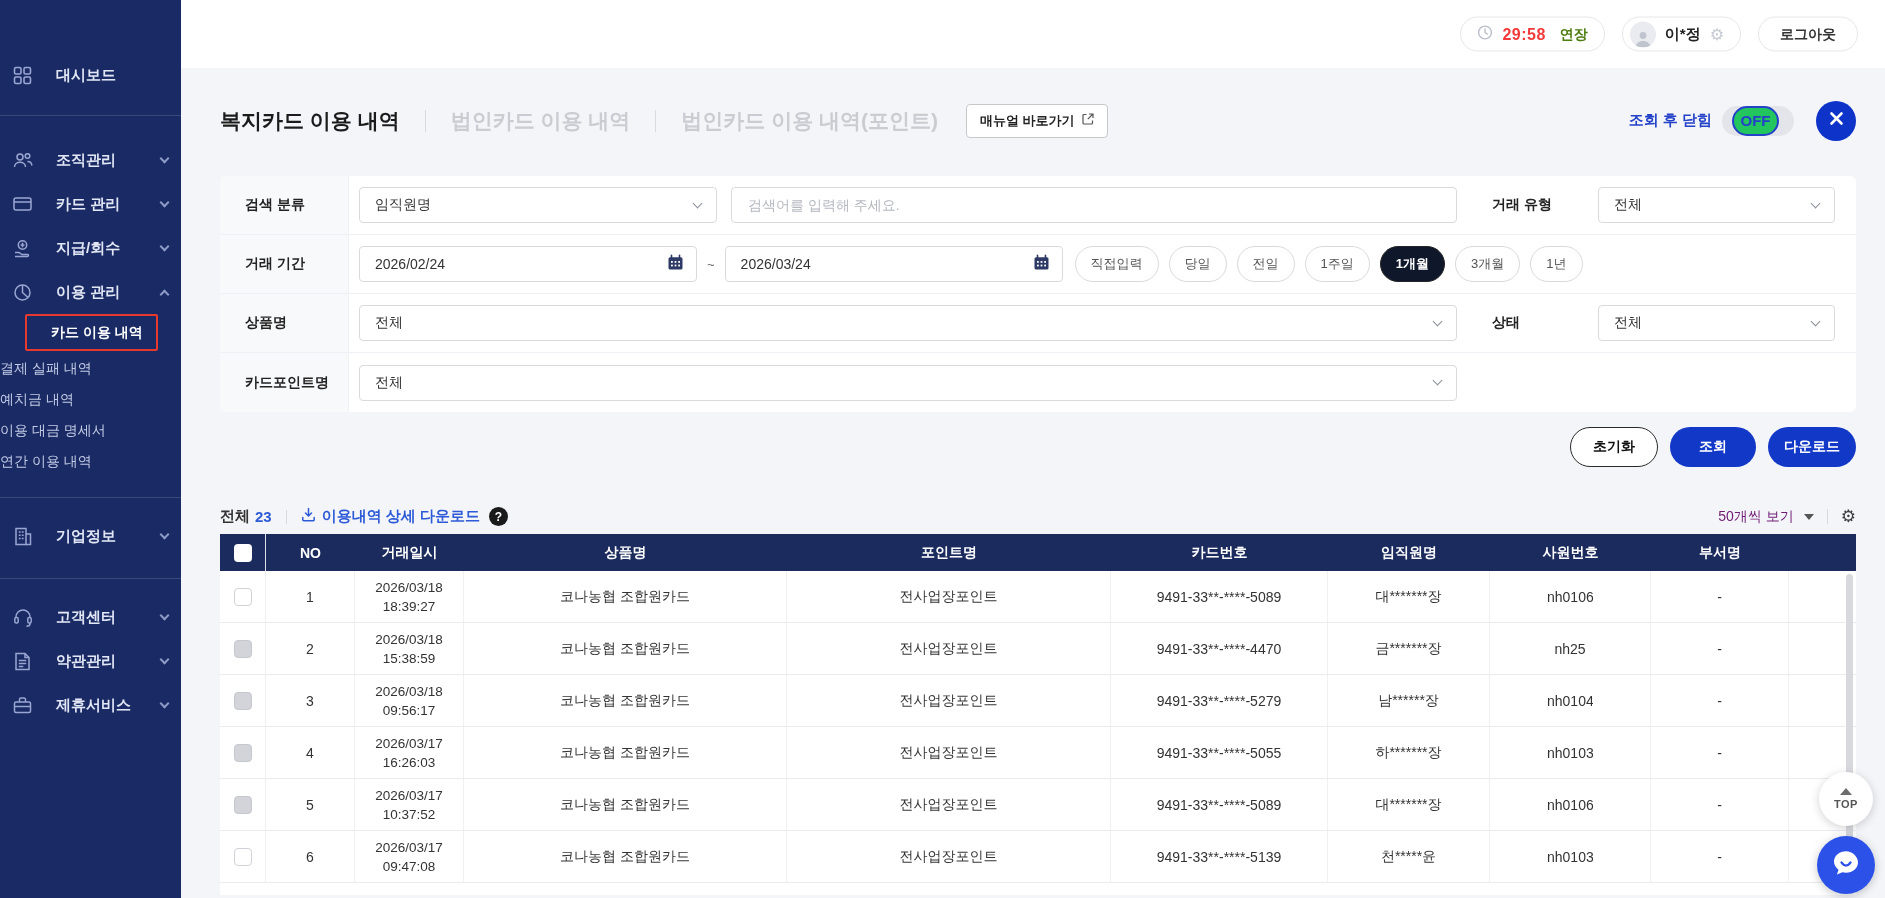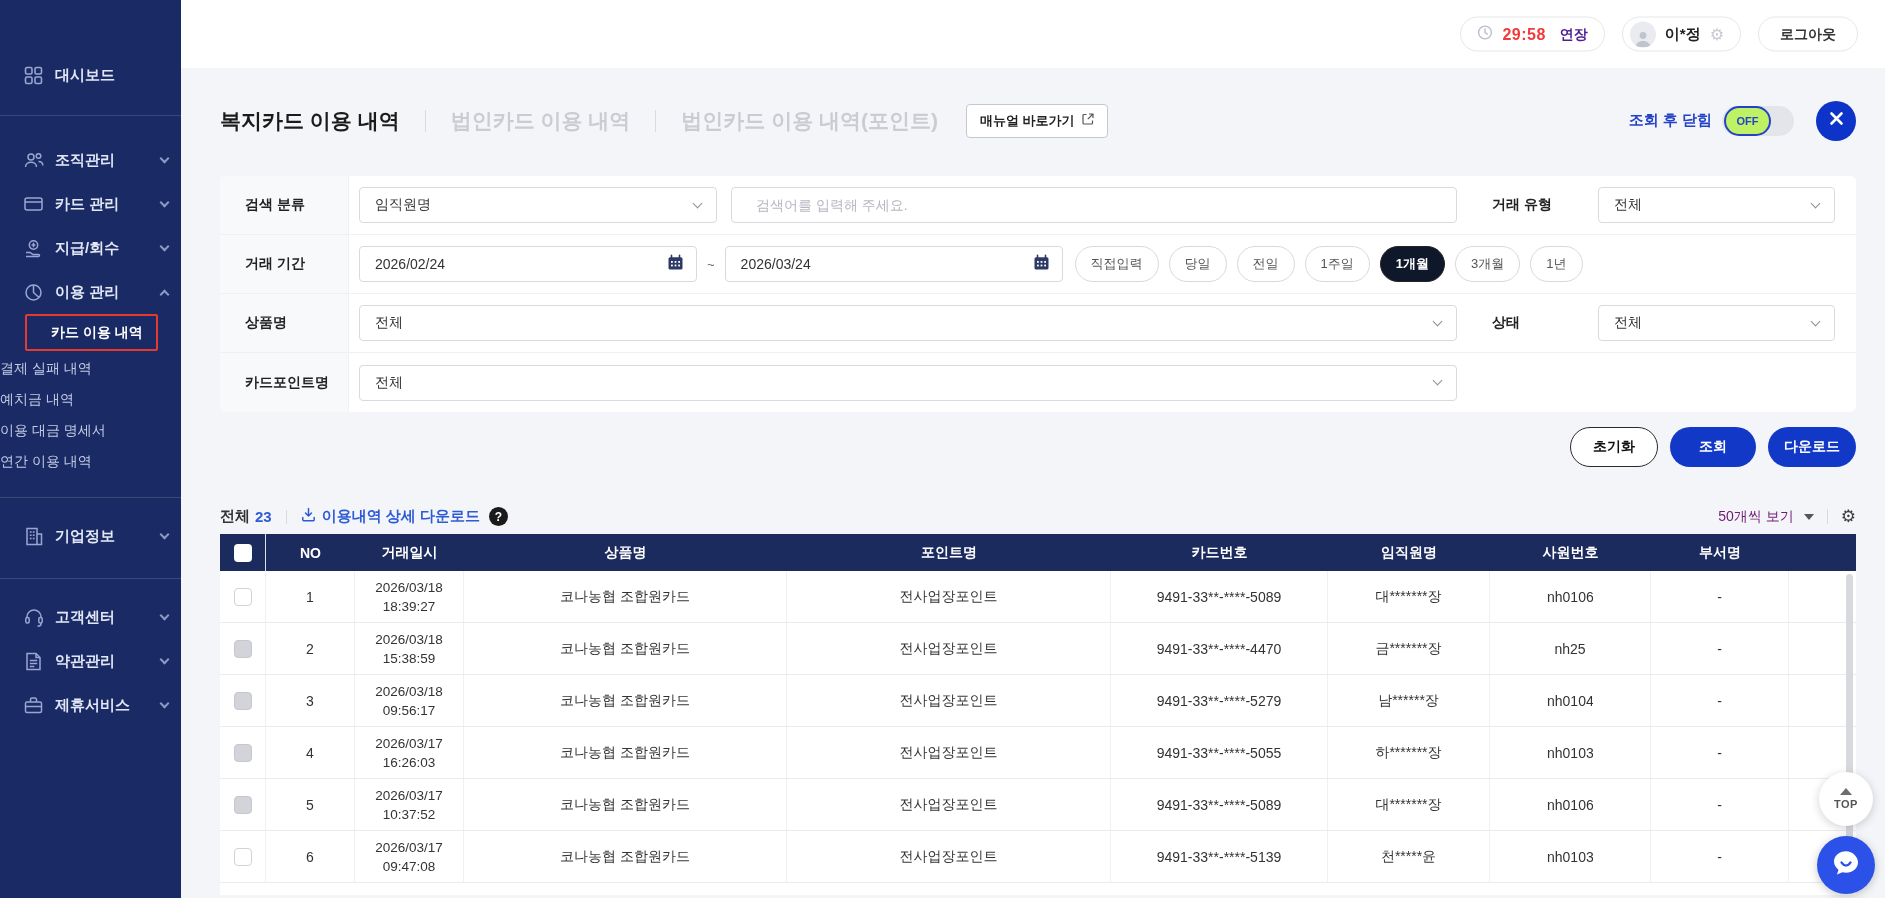--- a/index.html
+++ b/index.html
@@ -3,67 +3,67 @@
 <meta charset="utf-8">
 <style>
   * { margin:0; padding:0; box-sizing:border-box; }
   html,body { width:1885px; height:898px; overflow:hidden; }
   body { font-family:"Liberation Sans","DejaVu Sans",sans-serif; background:#f4f5f9; position:relative; }
 
   
   .sidebar { position:absolute; left:0; top:0; width:181px; height:898px; background:#1a2a64; z-index:5; }
   .logo { padding:20px 0 0 15px; color:#fff; font-size:23px; font-weight:bold; letter-spacing:1.5px; white-space:nowrap; }
   .menu { margin-top:53px; }
-  .s-item { display:flex; align-items:center; height:44px; padding:0 13px 0 23px; color:#e2e7f6; font-size:15px; font-weight:bold; cursor:pointer; }
+  .s-item { display:flex; align-items:center; height:44px; padding:0 13px 0 12px; color:#e2e7f6; font-size:15px; font-weight:bold; cursor:pointer;gap:12px; }
   .s-item .ic { width:21px; height:21px; margin-right:11px; display:flex; align-items:center; justify-content:center; flex-shrink:0; }
   .s-item .lbl { flex:1; white-space:nowrap; }
   .chev { width:7px; height:7px; border-right:2px solid #8d9ac6; border-bottom:2px solid #8d9ac6; transform:rotate(45deg); margin-top:-3px; }
   .chev.up { transform:rotate(-135deg); margin-top:4px; }
   .s-div { height:1px; background:rgba(255,255,255,0.14); margin:18px 0 22px 0; }
   .s-div.b { margin:20px 0 16px 0; }
   .s-sub { display:flex; align-items:center; height:31px; color:#c3cbe6; font-size:14px; font-weight:500; cursor:pointer; white-space:nowrap; }
   .s-sub.active { height:37px; margin:0 23px 2px 25px; padding-left:24px; border:2px solid #e8392e; border-radius:2px; color:#fff; font-weight:bold; }
 
   
   .topbar { position:absolute; left:181px; top:0; right:0; height:68px; background:#fff; }
   .topbar-right { position:absolute; right:27px; top:50%; transform:translateY(-50%); display:flex; align-items:center; gap:17px; }
   .pill { height:35px; border:1px solid #e7e7ea; border-radius:18px; background:#fff; display:flex; align-items:center; padding:0 16px; gap:9px; }
   .timer-time { color:#f23a3a; font-size:16px; font-weight:bold; letter-spacing:.5px; }
-  .extend { font-size:14px; font-weight:bold; color:#4c1d95; cursor:pointer; margin-left:5px; }
+  .extend { font-size:14px; font-weight:bold; color:#4d7c0f; cursor:pointer; margin-left:5px; }
   .avatar { width:26px; height:26px; border-radius:50%; background:#e9ebf0; display:flex; align-items:flex-end; justify-content:center; overflow:hidden; }
   .uname { font-size:15px; font-weight:bold; color:#222; }
   .gear { color:#c6cad3; font-size:16px; cursor:pointer; line-height:1; }
   .logout { font-size:14px; font-weight:bold; color:#333; cursor:pointer; padding:0 5px; }
 
   
   .content { position:absolute; left:181px; top:68px; right:0; bottom:0; background:#f4f5f9; padding:0 29px 0 39px; overflow:hidden; }
 
   .title-row { display:flex; align-items:center; margin-top:30px; height:45px; }
   .tab { font-size:21px; font-weight:bold; color:#caccd2; cursor:pointer; white-space:nowrap; }
   .tab.active { color:#1b1b1b; }
   .tab-sep { width:1px; height:22px; background:#d9dade; margin:0 25px; }
   .manual-btn { margin-left:28px; height:34px; border:1px solid #c7c8cc; border-radius:4px; background:#fff; display:flex; align-items:center; gap:7px; padding:0 13px; font-size:13px; font-weight:bold; color:#222; cursor:pointer; }
   .title-right { margin-left:auto; display:flex; align-items:center; }
   .close-label { color:#2342c8; font-weight:bold; font-size:15px; margin-right:10px; white-space:nowrap; }
   .toggle { width:72px; height:30px; background:#e3e5ea; border-radius:15px; position:relative; cursor:pointer; }
-  .knob { position:absolute; left:2px; top:0; width:47px; height:30px; background:#bef264; border:2px solid #2342c8; border-radius:15px; display:flex; align-items:center; justify-content:center; font-size:11px; font-weight:bold; color:#2342c8; }
+  .knob { position:absolute; left:10px; top:0; width:47px; height:30px; background:#22c55e; border:2px solid #2342c8; border-radius:15px; display:flex; align-items:center; justify-content:center; font-size:15px; font-weight:bold; color:#2342c8; }
   .close-x { margin-left:22px; width:40px; height:40px; border-radius:50%; background:#0d33c9; display:flex; align-items:center; justify-content:center; cursor:pointer; }
 
   
   .filter-card { margin-top:33px; background:#fff; border-radius:6px; width:1636px; overflow:hidden; }
   .f-row { display:flex; align-items:center; height:59px; border-bottom:1px solid #eef0f5; position:relative; }
   .f-row:last-child { border-bottom:none; }
   .f-label { width:129px; align-self:stretch; background:#f8f9fb; border-right:1px solid #f0f1f6; display:flex; align-items:center; padding-left:25px; font-size:14px; font-weight:bold; color:#222; flex-shrink:0; }
   .f-fields { display:flex; align-items:center; padding-left:10px; }
   .sel { height:36px; border:1px solid #d8dade; border-radius:4px; background:#fff; display:flex; align-items:center; justify-content:space-between; padding:0 15px; font-size:14px; color:#333; cursor:pointer; }
   .sel .sc { width:7px; height:7px; border-right:1.6px solid #8a8f9a; border-bottom:1.6px solid #8a8f9a; transform:rotate(45deg); margin-top:-4px; }
   .w-cat { width:358px; }
   .w-wide { width:1098px; }
   .w-right { width:237px; }
-  .kw-input { margin-left:14px; width:726px; height:36px; border:1px solid #d8dade; border-radius:4px; padding:0 24px; font-size:14px; color:#ec4899; font-family:inherit; }
+  .kw-input { margin-left:14px; width:726px; height:36px; border:1px solid #d8dade; border-radius:4px; padding:0 16px; font-size:14px; color:#ec4899; font-family:inherit; }
   .kw-input::placeholder { color:#b4b7bf; }
   .f-right { position:absolute; left:1272px; top:0; bottom:0; display:flex; align-items:center; }
   .f-right .rlabel { width:106px; font-size:14px; font-weight:bold; color:#222; }
   .datebox { width:338px; height:36px; border:1px solid #d8dade; border-radius:4px; background:#fff; display:flex; align-items:center; justify-content:space-between; padding:0 12px 0 15px; font-size:14px; color:#333; cursor:pointer; }
   .tilde { margin:0 10px; color:#666; font-size:13px; }
   .pills { display:flex; align-items:center; gap:10px; margin-left:12px; }
   .ppill { height:36px; border:1px solid #d9d9d9; border-radius:18px; background:#fff; display:flex; align-items:center; padding:0 15px; font-size:13px; color:#555; cursor:pointer; white-space:nowrap; }
   .ppill.sel-on { background:#0f172a; border-color:#242424; color:#fff; font-weight:bold; }
 
   

